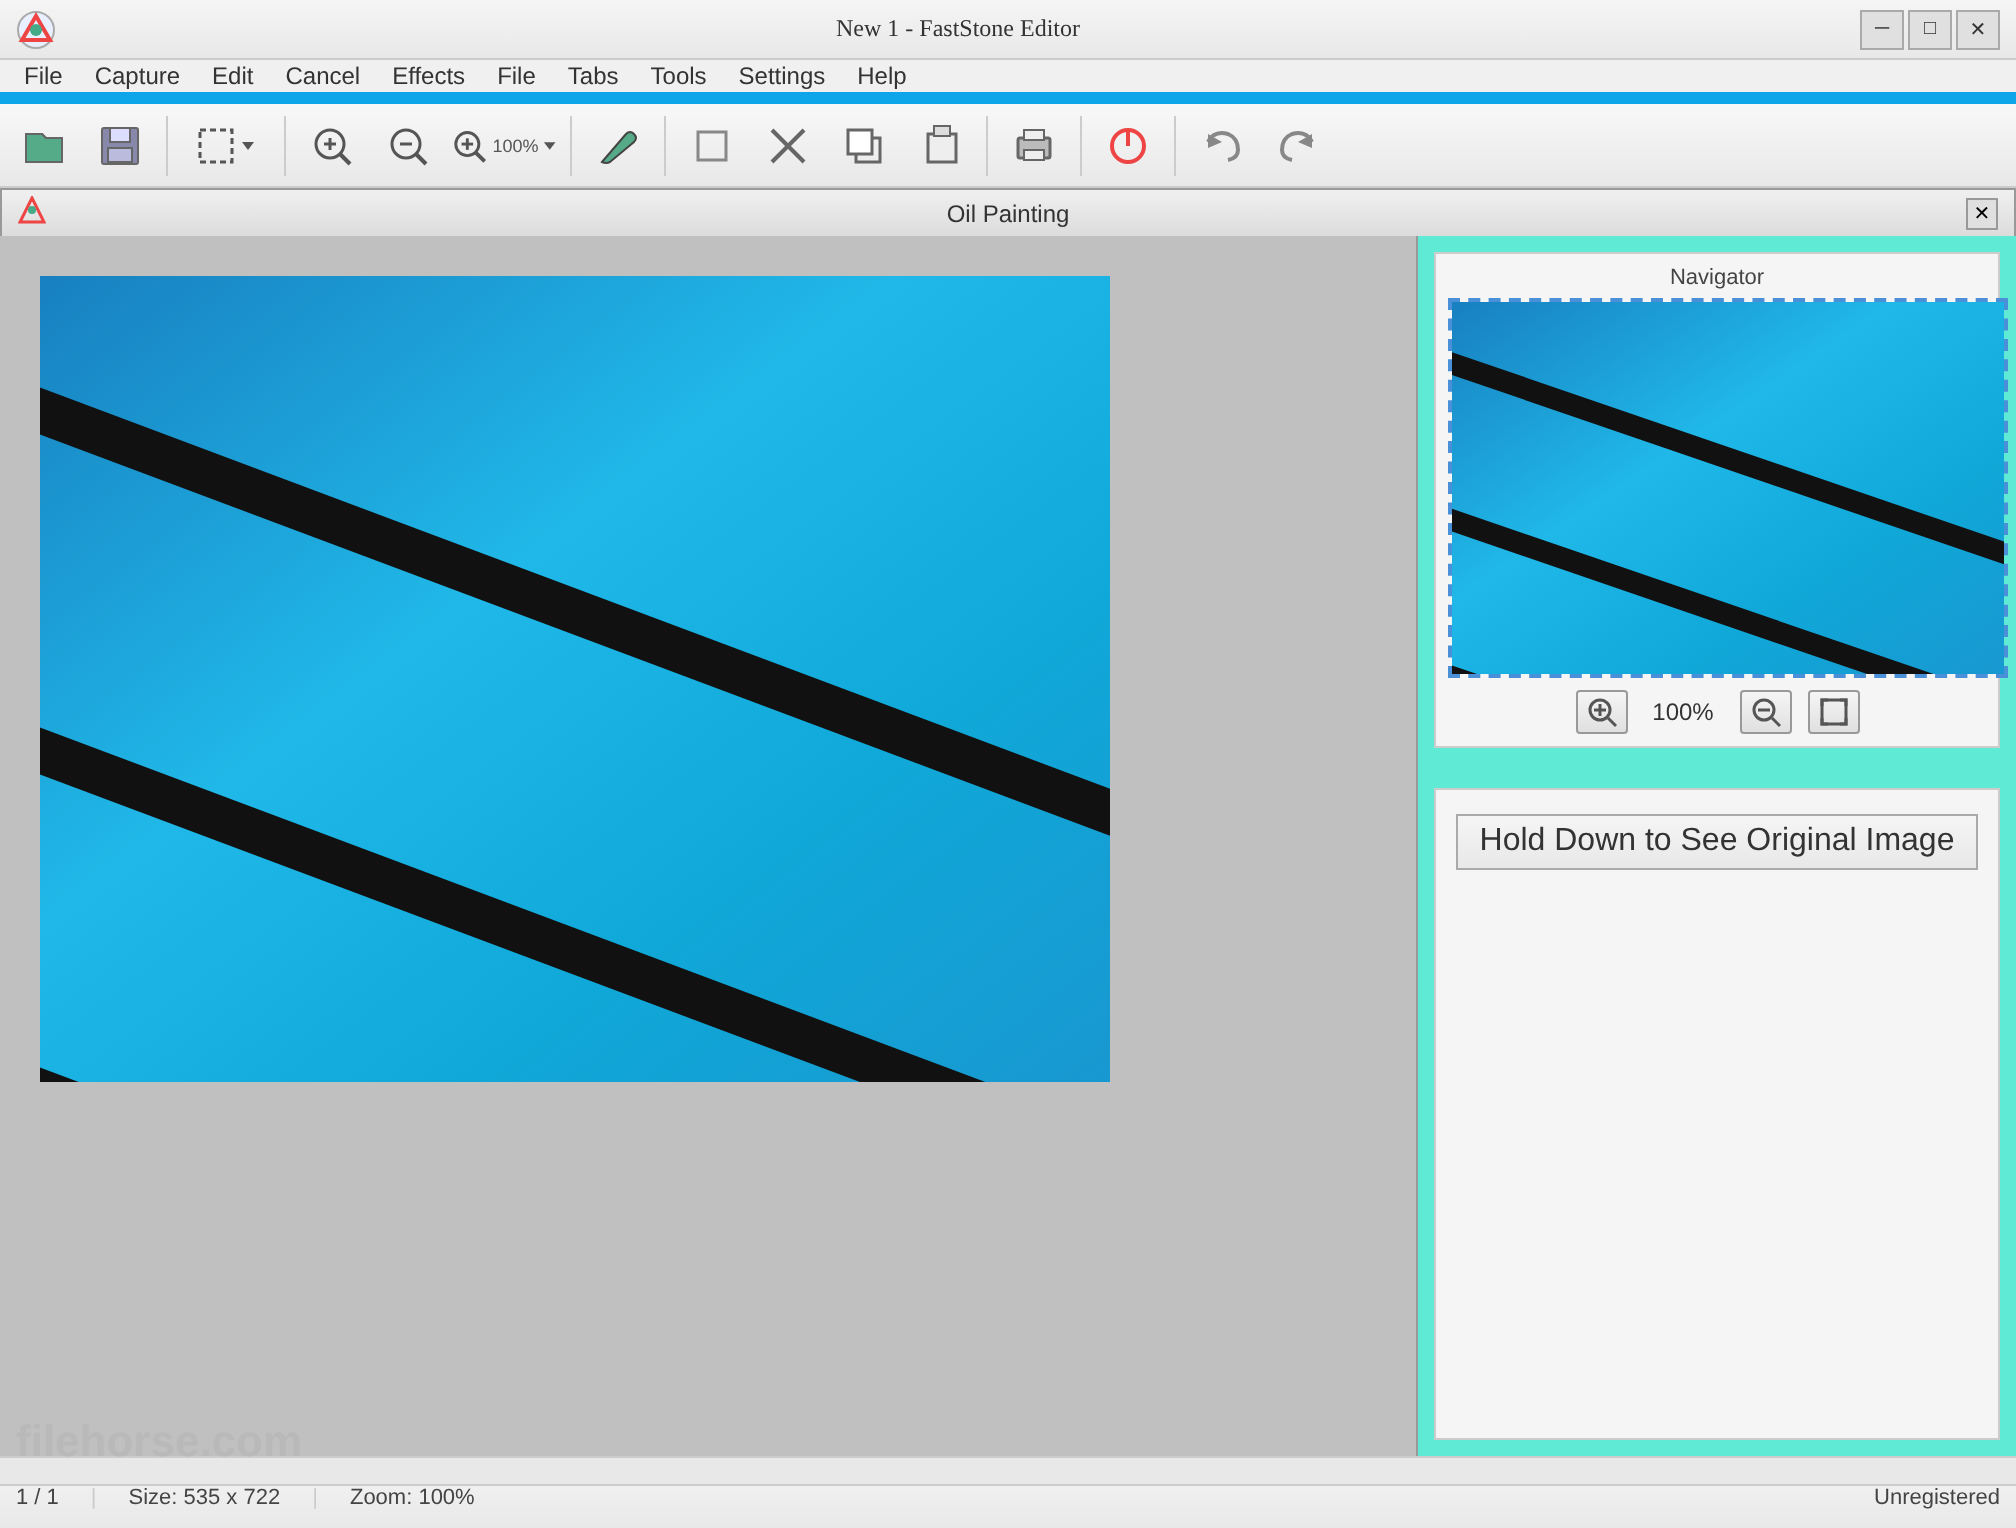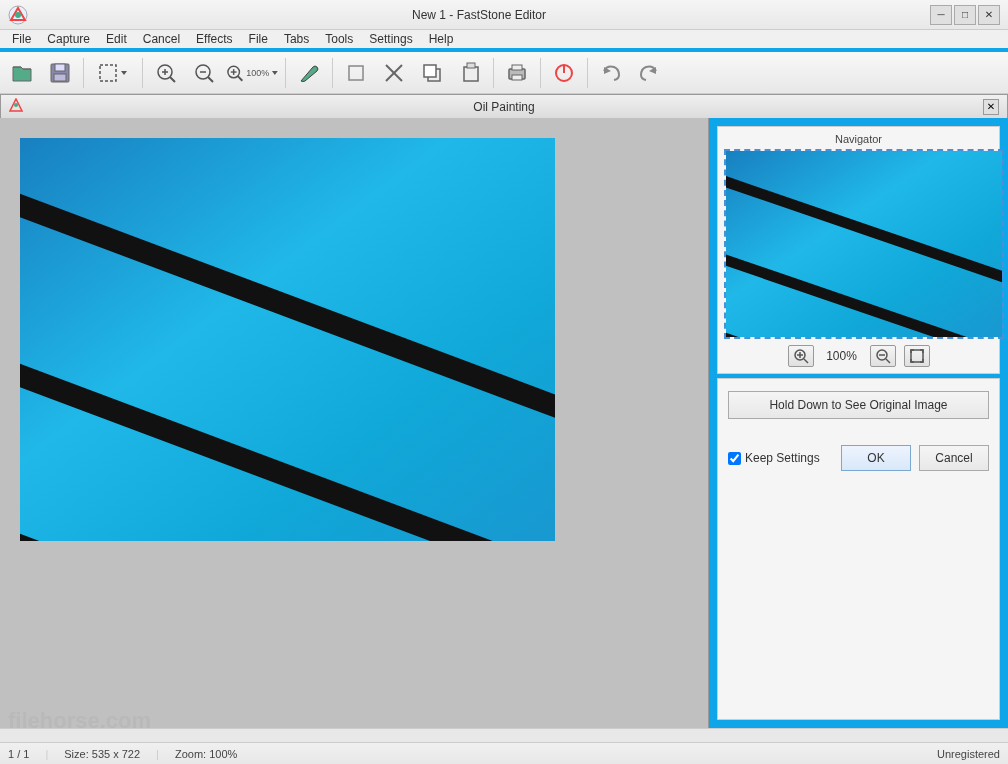--- a/index.html
+++ b/index.html
@@ -7,20 +7,21 @@
 
     
     #title-bar {
       background: linear-gradient(to bottom, #f5f5f5, #e8e8e8);
       border-bottom: 1px solid #ccc;
       height: 30px;
       display: flex;
       align-items: center;
       justify-content: center;
       padding: 0 8px;
+      font-family: Liberation Serif, serif;
     }
     #title-bar .title {
       flex: 1;
       text-align: center;
       font-size: 12px;
       color: #333;
     }
     #title-bar .win-controls {
       display: flex;
       gap: 2px;
@@ -34,21 +35,21 @@
       font-size: 10px;
       display: flex;
       align-items: center;
       justify-content: center;
       color: #333;
     }
 
     
     #menu-bar {
       background: #f0f0f0;
-      border-bottom: 4px solid #0ea5e9;
+      border-bottom: 6px solid #0ea5e9;
       height: 22px;
       display: flex;
       align-items: center;
       padding: 0 4px;
     }
     #menu-bar .menu-item {
       padding: 2px 8px;
       cursor: pointer;
       font-size: 12px;
       color: #333;
@@ -250,23 +251,23 @@
       font-weight: bold;
       color: #555;
     }
 
     .hold-btn {
       width: 100%;
       height: 28px;
       background: linear-gradient(to bottom, #f5f5f5, #e8e8e8);
       border: 1px solid #aaa;
       cursor: pointer;
-      font-size: 12px;
-      color: #333;
-      margin-bottom: 26px;
+      font-size: 16px;
+      color: #333;
+      margin-bottom: 9px;
     }
 
     .bottom-row {
       display: flex;
       align-items: center;
       gap: 8px;
     }
     .checkbox-label {
       display: flex;
       align-items: center;
@@ -293,21 +294,21 @@
       background: linear-gradient(to bottom, #eef4ff, #d8e8f8);
       border-color: #7aa8d0;
     }
 
     
     #status-bar {
       background: linear-gradient(to bottom, #f0f0f0, #e8e8e8);
       border-top: 1px solid #ccc;
       height: 22px;
       display: flex;
-      align-items: center;
+      align-items: flex-start;
       padding: 0 8px;
       gap: 16px;
       font-size: 11px;
       color: #444;
     }
     #status-bar .status-sep { color: #ccc; }
 
     
     #watermark {
       position: absolute;
@@ -549,21 +550,21 @@
 
           <line x1="-20" y1="60" x2="620" y2="300" stroke="#111" stroke-width="22"></line>
 
           <line x1="-20" y1="230" x2="620" y2="470" stroke="#111" stroke-width="22"></line>
 
           <line x1="-20" y1="400" x2="620" y2="640" stroke="#111" stroke-width="22"></line>
         </svg>
       </div>
     </div>
 
-    <div id="right-panel" style="position:absolute; right:0; top:0; width:300px; bottom:0; background:#0ea5e9; border-left:1px solid #999; padding:8px; display:flex; flex-direction:column; gap:4px; overflow-y:auto;">
+    <div id="right-panel" style="position:absolute; right:0; top:0; width:300px; bottom:0; background:#5eead4; border-left:1px solid #999; padding:8px; display:flex; flex-direction:column; gap:20px; overflow-y:auto;">
 
       <div id="navigator-section">
         <div id="navigator-label">Navigator</div>
         <div id="navigator-image">
           <svg width="100%" height="100%" viewBox="0 0 280 190" preserveAspectRatio="none">
             <defs>
               <linearGradient id="navBg" x1="0%" y1="0%" x2="100%" y2="100%">
                 <stop offset="0%" style="stop-color:#1880c0;stop-opacity:1"></stop>
                 <stop offset="40%" style="stop-color:#20b8e8;stop-opacity:1"></stop>
                 <stop offset="70%" style="stop-color:#10a8d8;stop-opacity:1"></stop>
@@ -606,28 +607,20 @@
         </div>
       </div>
 
       <div id="effect-controls">
         
 
         
         <button class="hold-btn">Hold Down to See Original Image</button>
 
         
-        <div class="bottom-row">
-          <label class="checkbox-label">
-            <input type="checkbox" checked="" style="">
-            <span>Keep Settings</span>
-          </label>
-          <button class="dialog-btn ok-btn">OK</button>
-          <button class="dialog-btn">Cancel</button>
-        </div>
       </div>
 
     </div>
 
   </div>
 
   <div id="scrollbar-h" style="height:14px; background:#e8e8e8; border-top:1px solid #ccc;"></div>
 
   <div id="status-bar">
     <span>1 / 1</span>

